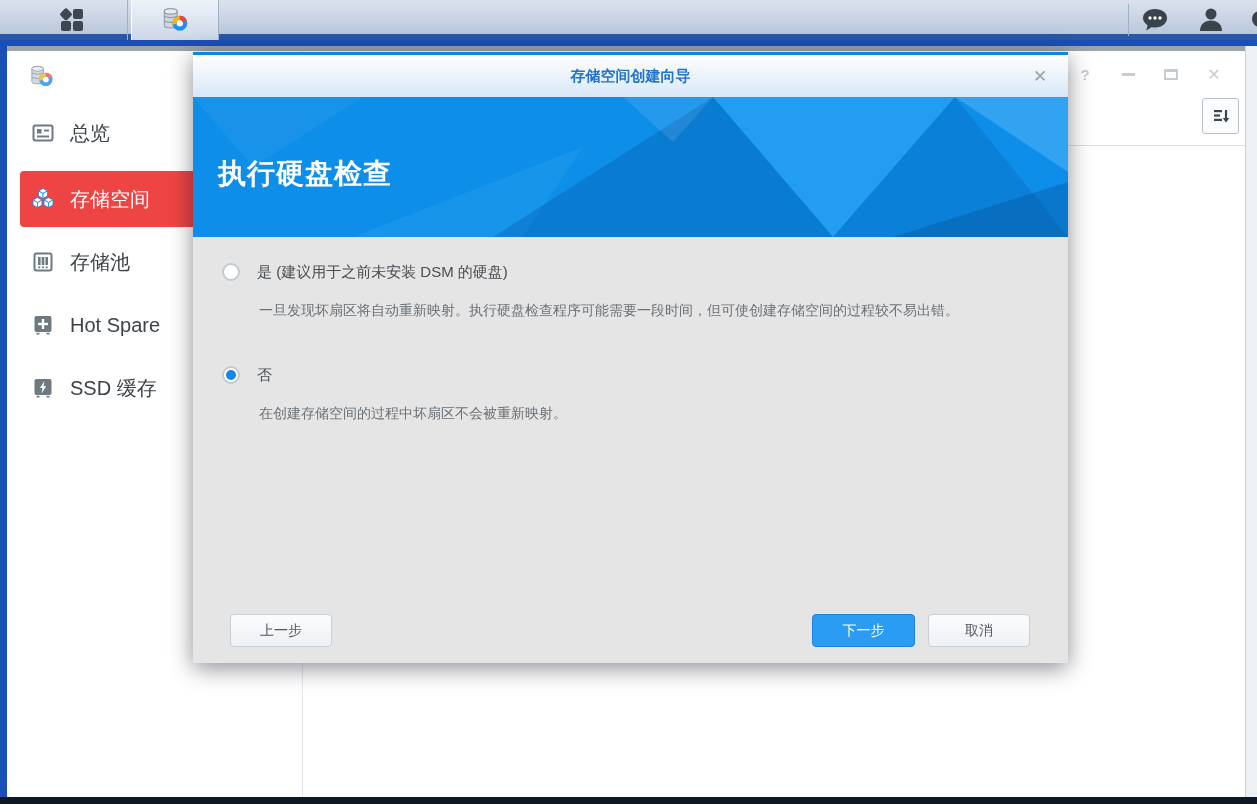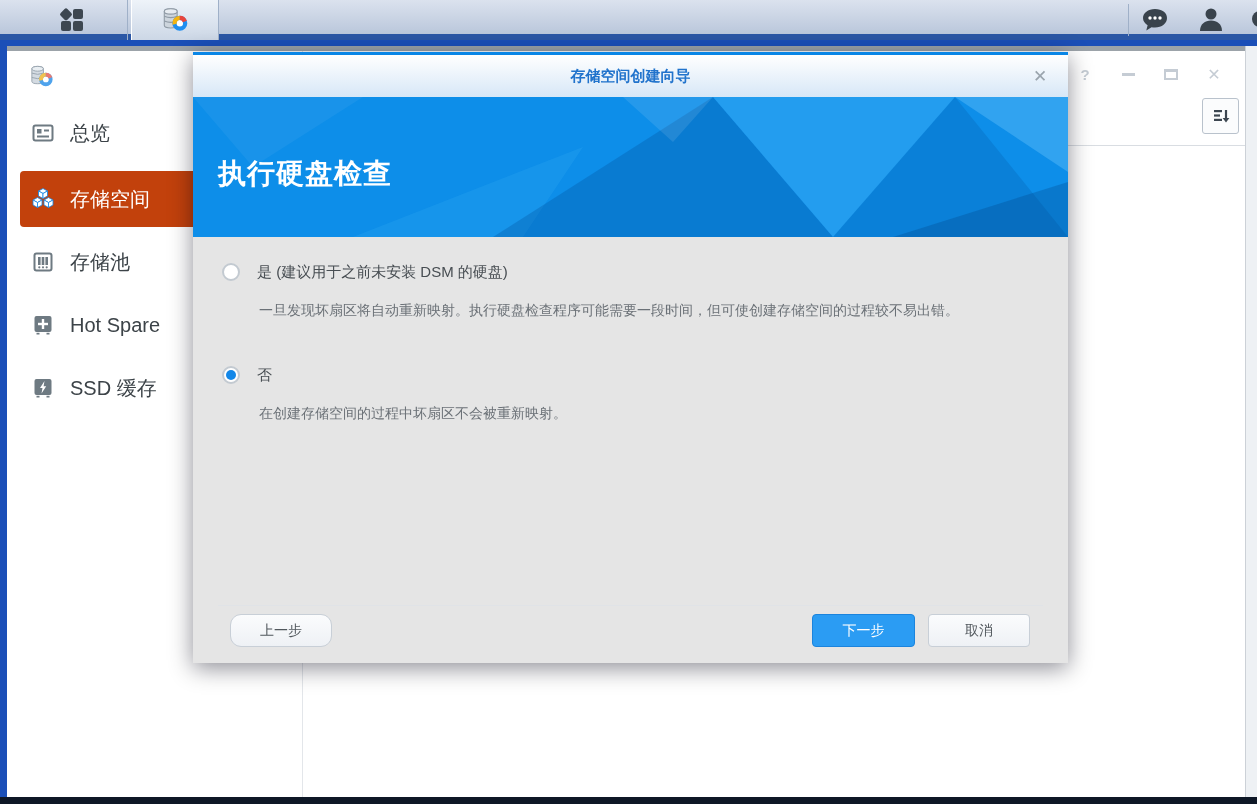--- a/index.html
+++ b/index.html
@@ -32,21 +32,21 @@
   .wc { display:inline-flex; align-items:center; justify-content:center; width:18px; height:16px; cursor:default; }
   .wc-min-bar { width:13px; height:3px; background:#c5ccd4; }
   .wc-max-box { width:14px; height:11px; border:2px solid #c5ccd4; border-top-width:3px; }
   .wc-close { font-size:16px; }
 
   
   .sidebar { position:absolute; left:0; top:62px; width:295px; }
   .side-item { display:flex; align-items:center; height:50px; margin:0 8px 13px 13px;
     padding-left:11px; border-radius:4px; color:#3c4348; font-size:20px; cursor:pointer; }
   .side-item .si-icon { width:24px; height:24px; margin-right:15px; color:#6e7a82; flex:0 0 auto; }
-  .side-item.active { background:#c2410c; color:#fff; height:56px; margin-bottom:10px; }
+  .side-item.active { background:#ef4444; color:#fff; height:56px; margin-bottom:10px; }
   .side-item.active .si-icon { color:#fff; }
 
   
   .content-divider { position:absolute; left:302px; top:99px; right:0; height:1px; background:#d9dde2; }
   .sidebar-divider { position:absolute; left:295px; top:5px; bottom:0; width:1px; background:#e3e6ea; }
   .sort-btn { position:absolute; left:1195px; top:52px; width:37px; height:36px; background:#fbfcfd;
     border:1px solid #b9c2cc; border-radius:3px; display:flex; align-items:center; justify-content:center; cursor:pointer; }
 
   
   .dialog { position:absolute; left:193px; top:52px; width:875px; height:611px; background:#e5e5e5;
@@ -67,21 +67,21 @@
     border-radius:50%; background:#1287e8; }
   .opt-label { font-size:15px; color:#474d52; line-height:18px; }
   .opt-desc { margin:20px 0 0 37px; font-size:14px; color:#6b7177; line-height:19px; }
   .opt-gap { height:46px; }
   .dlg-footer { position:absolute; left:0; bottom:0; width:100%; height:53px; }
   .dlg-footer .divider { position:absolute; left:25px; right:25px; top:-5px; height:1px; background:#e0e3e7; }
   .btn { position:absolute; top:4px; height:33px; border-radius:4px; font-size:14px; text-align:center;
     line-height:31px; cursor:pointer; font-family:inherit; }
   .btn-gray { background:linear-gradient(#fbfcfd,#eef1f5); border:1px solid #c8cfd7; color:#51575c; }
   .btn-primary { background:#2b9cf3; border:1px solid #1b84dd; color:#fff; }
-  .btn-back { left:37px; width:102px;border-radius:11px; }
+  .btn-back { left:37px; width:102px; }
   .btn-next { left:619px; width:103px; }
   .btn-cancel { left:735px; width:102px; }
 </style>
 </head>
 <body>
 
 <div class="taskbar">
   <div class="tb-btn tb-btn-menu">
     <svg width="30" height="30" viewBox="0 0 30 30">
       <g transform="rotate(45 9 9)">

